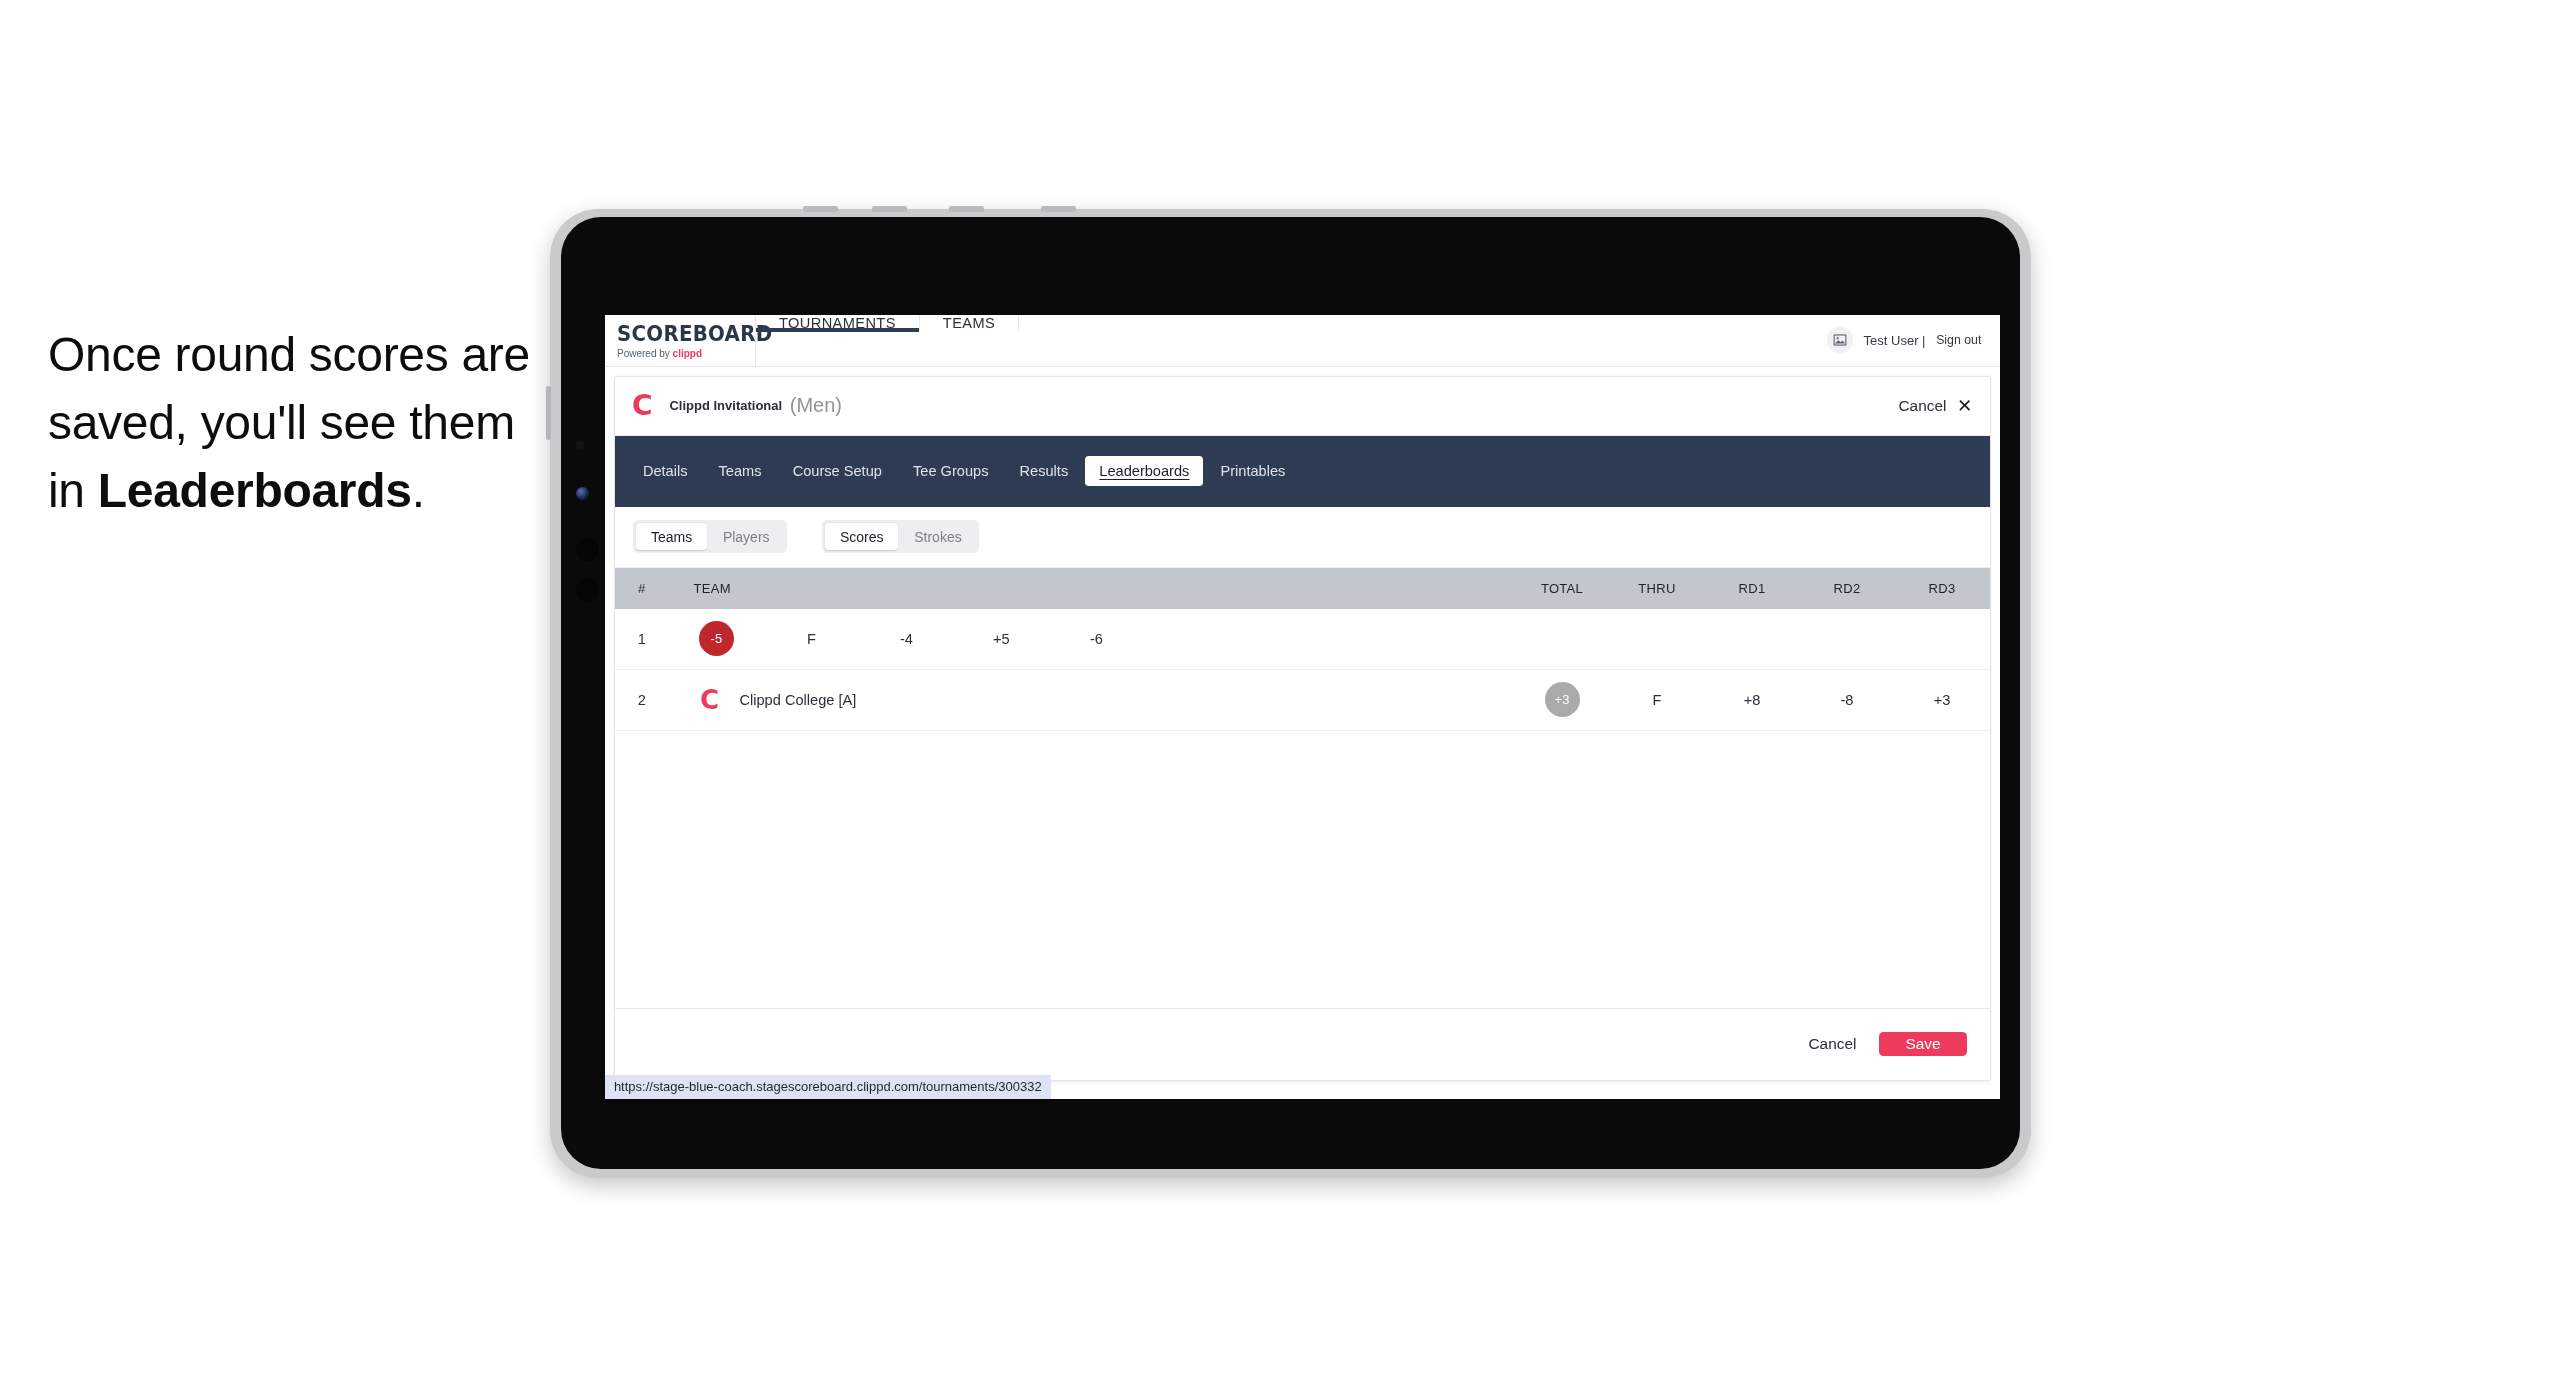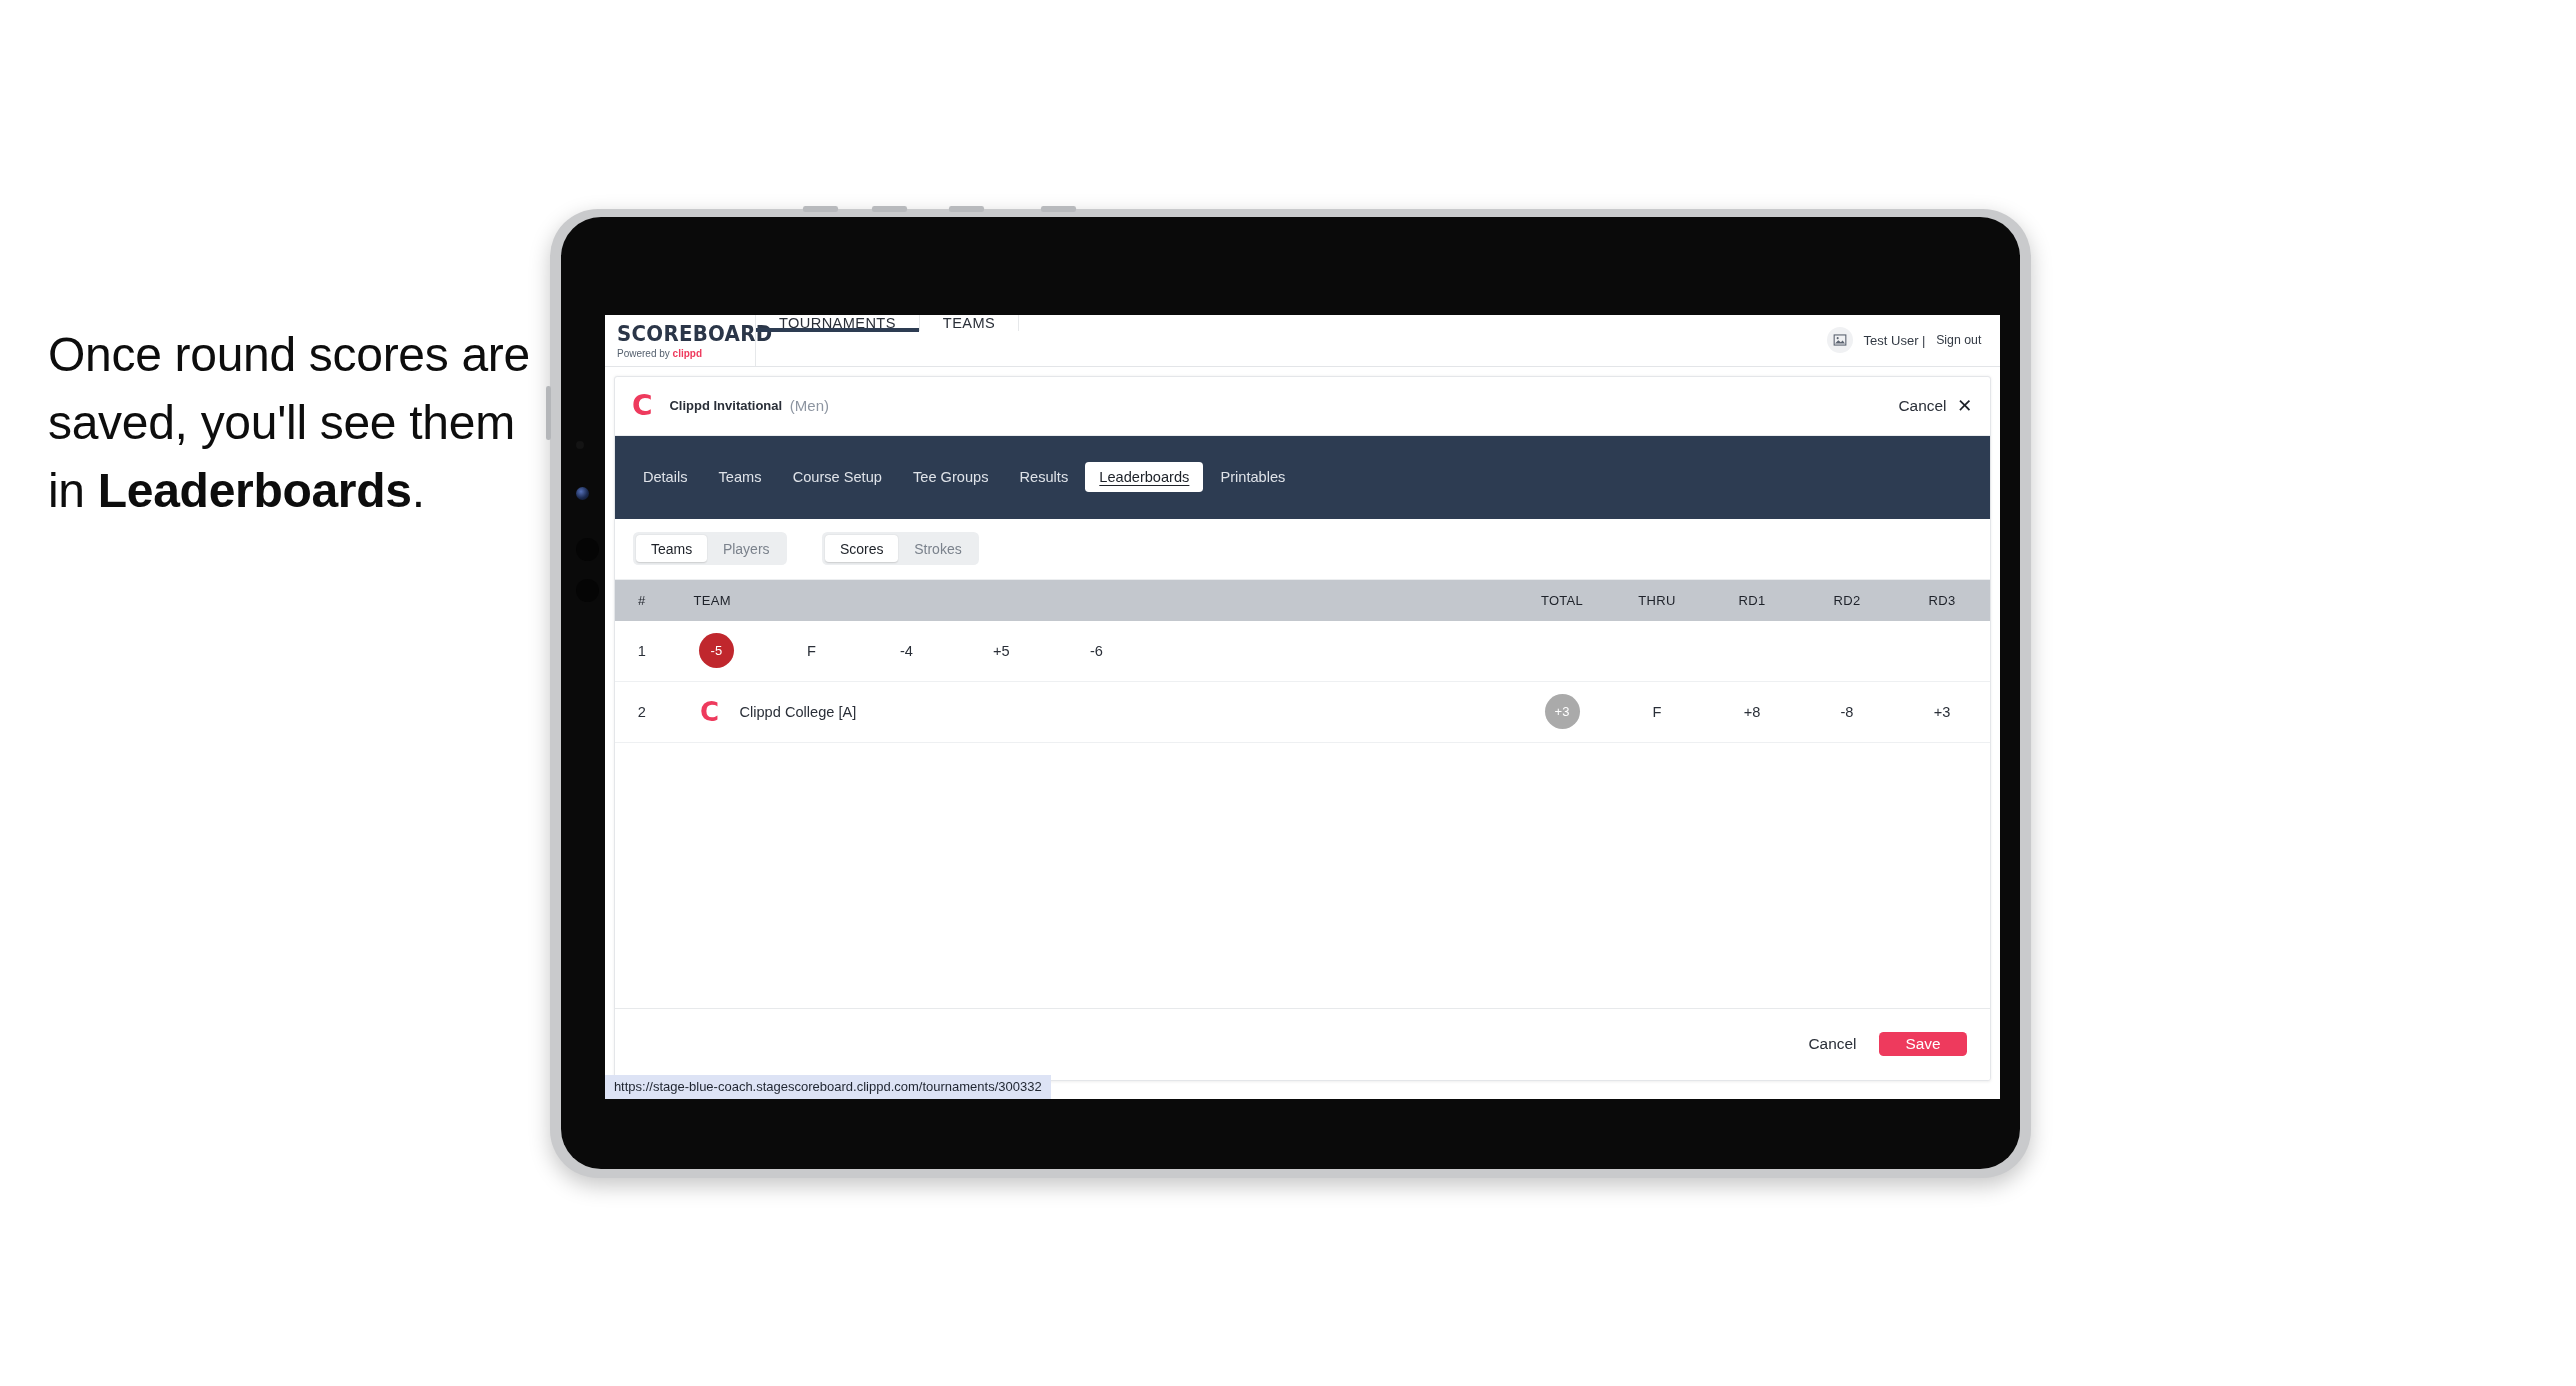--- a/index.html
+++ b/index.html
@@ -190,41 +190,41 @@
     color: #ee3a5d;
     line-height: 1;
     margin-right: 17px;
   }
   .panel-title {
     font-size: 13px;
     color: #2a2f38;
     font-weight: 700;
   }
   .panel-title-sub {
-    font-size: 15px;
+    font-size: 20px;
     color: #8d95a1;
     margin-left: 7.7px;
   }
   .panel-cancel {
     margin-left: auto;
     display: flex;
     align-items: center;
     gap: 10.7px;
     font-size: 15.4px;
     color: #2a2f38;
   }
   .x-icon { font-size: 18.4px; line-height: 1; color: #1d2128; }
 
   
   .tabbar {
     height: 55px;
     background: #2d3c52;
     display: flex;
     align-items: center;
-    padding: 14px 14px;
+    padding: 8px 14px;
     gap: 3.1px;
   }
   .tab {
     font-size: 14.6px;
     color: #dfe3e9;
     padding: 7px 14px;
     border-radius: 3.8px;
     white-space: nowrap;
   }
   .tab.active {

